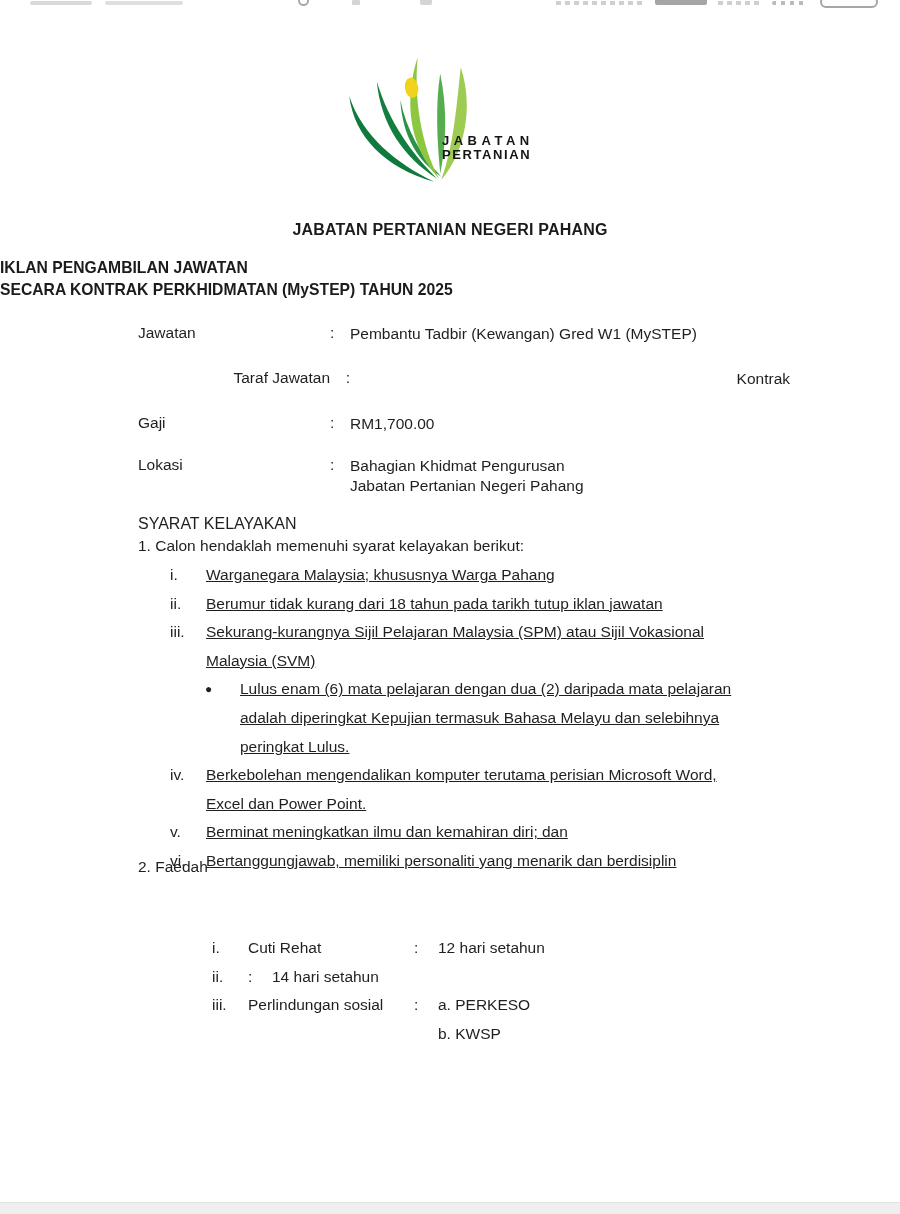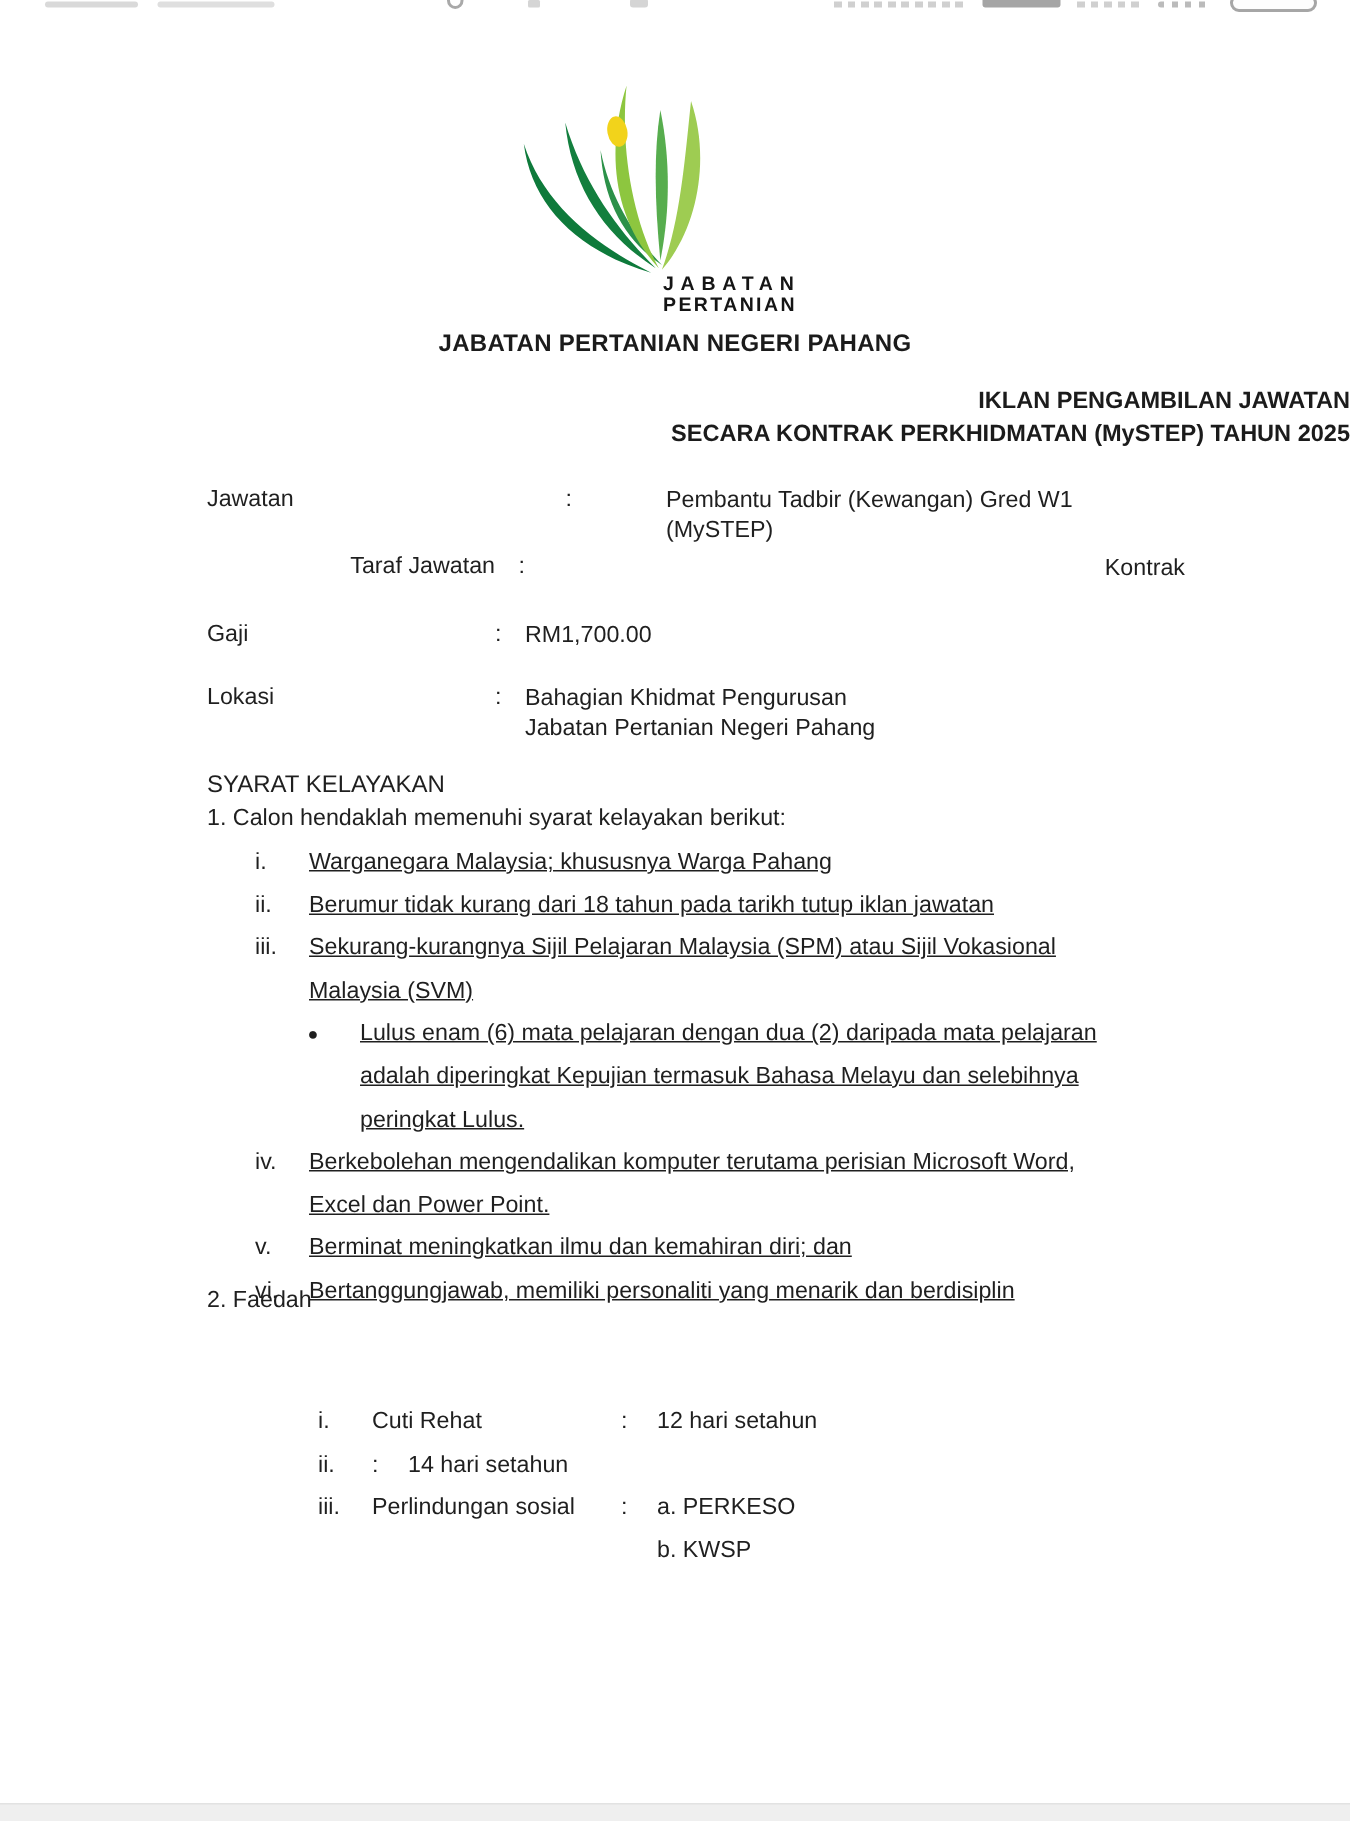--- a/index.html
+++ b/index.html
@@ -34,43 +34,43 @@
                 background: repeating-linear-gradient(90deg,#9e9e9e 0 4px, transparent 4px 9px);
                 border-radius: 2px;}
   .sb-pill    { left: 820px; top: -4px; width: 58px; height: 12px; border: 2px solid #a6a6a6;
                 border-radius: 6px; background: #fdfdfd; }
 
   
   .logo { position: absolute; top: 55px; left: 345px; width: 215px; height: 135px; }
   .logo-swoosh { position: absolute; left: 0; top: 0; }
   .logo-text {
     position: absolute; left: 97px; top: 79px;
-    font-weight: bold; color: #151515; line-height: 14px; white-space: nowrap; margin-top: 48px;
+    font-weight: bold; color: #151515; line-height: 14px; white-space: nowrap;
   }
   .logo-text .l1 { font-size: 13px; letter-spacing: 4.5px; display: block; }
   .logo-text .l2 { font-size: 13px; letter-spacing: 1.6px; display: block; }
 
   
   .h-org {
     position: absolute; top: 221px; left: 0; width: 100%;
     text-align: center; font-weight: bold; font-size: 16px; color: #1b1b1b;
     letter-spacing: 0.2px;
   }
   .h-title {
     position: absolute; top: 257px; left: 0; width: 100%;
-    text-align: right; font-weight: bold; font-size: 15.7px; color: #1b1b1b;
+    text-align: left; font-weight: bold; font-size: 15.7px; color: #1b1b1b;
     line-height: 22px;
   }
 
   
   .field-row { position: absolute; left: 138px; right: 110px; display: flex; font-size: 15.5px; }
   .f-label { width: 192px; flex: none; }
   .f-colon { width: 20px; flex: none; }
   .f-value { flex: 1; white-space: pre-line; line-height: 19.5px; }
-  .fr-0 { top: 324px; gap: 47px; }
+  .fr-0 { top: 324px; }
   .fr-1 { top: 369px; text-align: right; }
   .fr-2 { top: 414px; }
   .fr-3 { top: 456px; }
 
   
   .sy-heading { position: absolute; top: 515px; left: 138px; font-weight: normal; font-size: 16px; }
   .sy-intro   { position: absolute; top: 537px; left: 138px; font-size: 15.5px; }
   .sy-list    { position: absolute; top: 561px; left: 170px; width: 598px; font-size: 15.5px; }
   .sy-item { display: flex; line-height: 28.6px; }
   .sy-num  { width: 36px; flex: none; }

